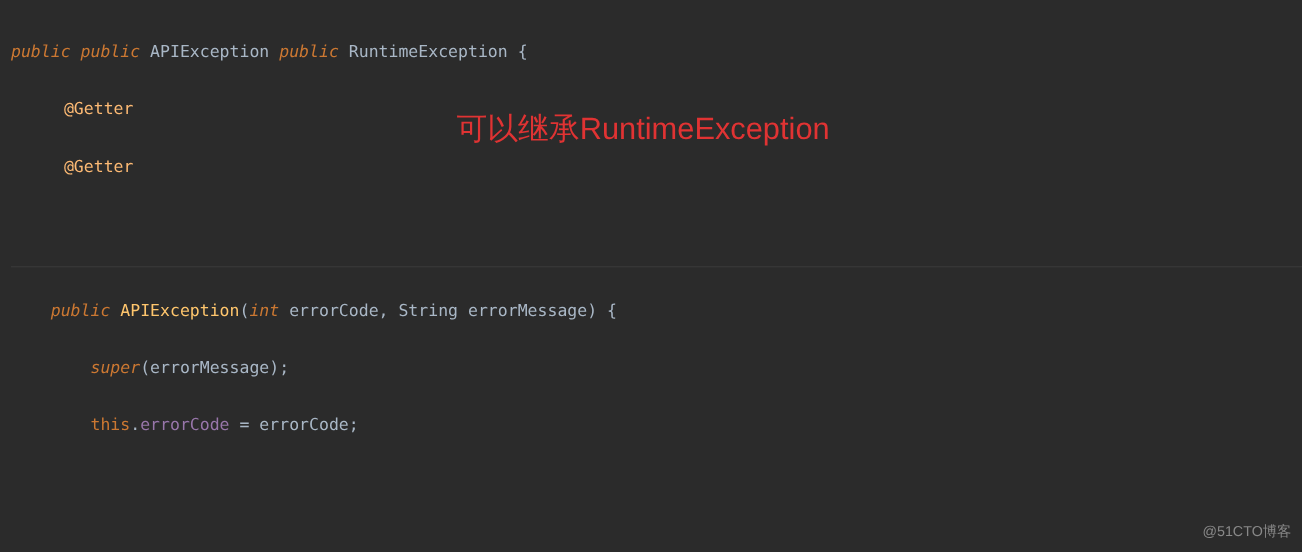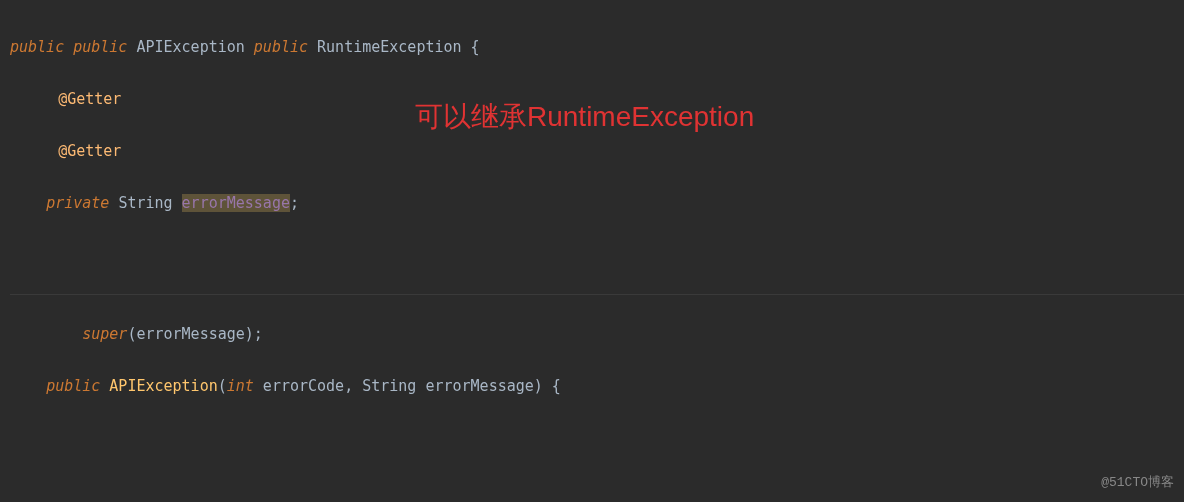--- a/index.html
+++ b/index.html
@@ -40,36 +40,36 @@
     font-family: "Microsoft YaHei", "PingFang SC", sans-serif;
     font-size: 28px;
     font-weight: normal;
     pointer-events: none;
   }
   .watermark {
     position: absolute;
     bottom: 6px;
     right: 10px;
     color: #888;
-    font-family: Liberation Mono, monospace;
+    font-family: Liberation Sans, sans-serif;
     font-size: 13px;
   }
 </style>
 </head>
 <body>
 
 <div class="code-area">
 <div><span class="kw">public</span> <span class="kw">public</span> <span class="type">APIException</span> <span class="kw">public</span> <span class="type">RuntimeException</span><span> {</span></div>
 <div>    <span class="annotation">@Getter</span></div>
 <div>    <span class="annotation">@Getter</span></div>
-<div>    <span class="kw">private</span> <span class="type">String</span> <span class="highlight-field">errorMessage</span><span>;</span></div>
 <div> </div>
 <div class="separator"></div>
+<div>    <span class="kw">public</span> <span class="method-name">APIException</span><span>(</span><span class="kw">int</span><span class="param"> errorCode</span><span>, </span><span class="type">String</span><span class="param"> errorMessage</span><span>) {</span></div>
 <div>        <span class="kw">super</span><span>(errorMessage);</span></div>
-<div>    <span class="kw">public</span> <span class="method-name">APIException</span><span>(</span><span class="kw">int</span><span class="param"> errorCode</span><span>, </span><span class="type">String</span><span class="param"> errorMessage</span><span>) {</span></div>
+<div>        <span class="this-kw">this</span><span>.</span><span class="field-ref">errorCode</span><span> = errorCode;</span></div>
 
 
 
 
 
 
 
 
 
 

